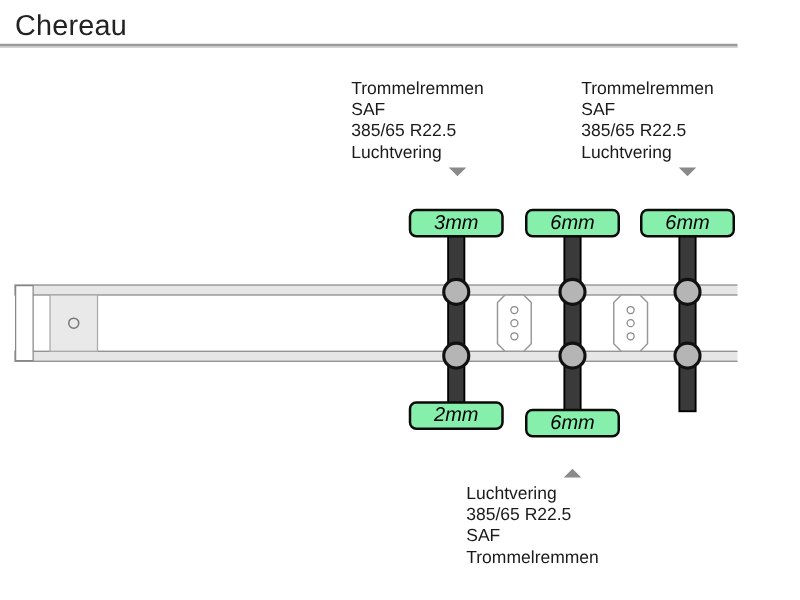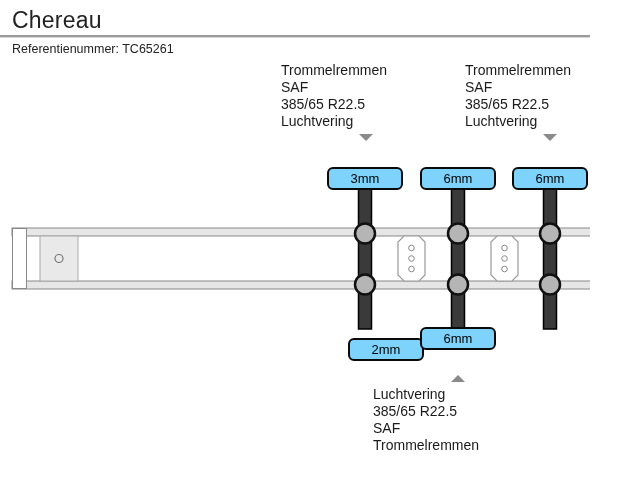--- a/index.html
+++ b/index.html
@@ -11,36 +11,35 @@
   .abs{position:absolute;}
   #title{left:12px;top:7px;font-size:23px;letter-spacing:.2px;color:#222;}
   #header-rule{left:0;top:35px;width:640px;height:2px;background:#9b9b9b;border-bottom:1px solid #d9d9d9;}
   #reference{left:12px;top:42px;font-size:12.5px;color:#222;}
   .axle-note{width:170px;text-align:left;font-size:14px;line-height:17px;color:#1a1a1a;}
   .axle-note .line{white-space:nowrap;}
   .arrow{width:0;height:0;border-left:7px solid transparent;border-right:7px solid transparent;margin:4px auto 0;}
   .arrow.down{border-top:7px solid #8a8a8a;}
   .arrow.up{border-bottom:7px solid #8a8a8a;margin:0 auto 4px;}
   .tread-box{
-    width:76px;height:23px;box-sizing:border-box;background:#7dd3fc;
+    width:76px;height:23px;box-sizing:border-box;background:#86efac;
     border:2px solid #0a0a0a;border-radius:6px;
     display:flex;align-items:center;justify-content:center;
-    font-size:13px;color:#000;
+    font-size:16px;color:#000;font-style:italic;
   }
   #diagram-svg{left:0;top:0;}
   #watermark{right:2px;top:461px;font-size:13px;color:#999;}
 </style>
 </head>
 <body>
 
 <div id="stage">
 
   <div id="title" class="abs">Chereau</div>
   <div id="header-rule" class="abs"></div>
-  <div id="reference" class="abs">Referentienummer: TC65261</div>
 
   <div class="abs axle-note" style="left:281px;top:62px;">
     <div class="line">Trommelremmen</div>
     <div class="line">SAF</div>
     <div class="line">385/65 R22.5</div>
     <div class="line">Luchtvering</div>
     <div class="arrow down"></div>
   </div>
 
   <div class="abs axle-note" style="left:465px;top:62px;">
@@ -86,21 +85,21 @@
     <circle cx="458" cy="233.5" r="10" fill="#b5b5b5" stroke="#111" stroke-width="2.5"></circle>
     <circle cx="458" cy="284.5" r="10" fill="#b5b5b5" stroke="#111" stroke-width="2.5"></circle>
     <circle cx="550" cy="233.5" r="10" fill="#b5b5b5" stroke="#111" stroke-width="2.5"></circle>
     <circle cx="550" cy="284.5" r="10" fill="#b5b5b5" stroke="#111" stroke-width="2.5"></circle>
   </svg>
 
   <div class="abs tread-box" style="left:327px;top:167px;">3mm</div>
   <div class="abs tread-box" style="left:420px;top:167px;">6mm</div>
   <div class="abs tread-box" style="left:512px;top:167px;">6mm</div>
 
-  <div class="abs tread-box" style="left:327px;top:338px;margin-left:21px;">2mm</div>
+  <div class="abs tread-box" style="left:327px;top:321px;">2mm</div>
   <div class="abs tread-box" style="left:420px;top:327px;">6mm</div>
 
   <div class="abs axle-note" style="left:373px;top:375px;">
     <div class="arrow up"></div>
     <div class="line">Luchtvering</div>
     <div class="line">385/65 R22.5</div>
     <div class="line">SAF</div>
     <div class="line">Trommelremmen</div>
   </div>
 

